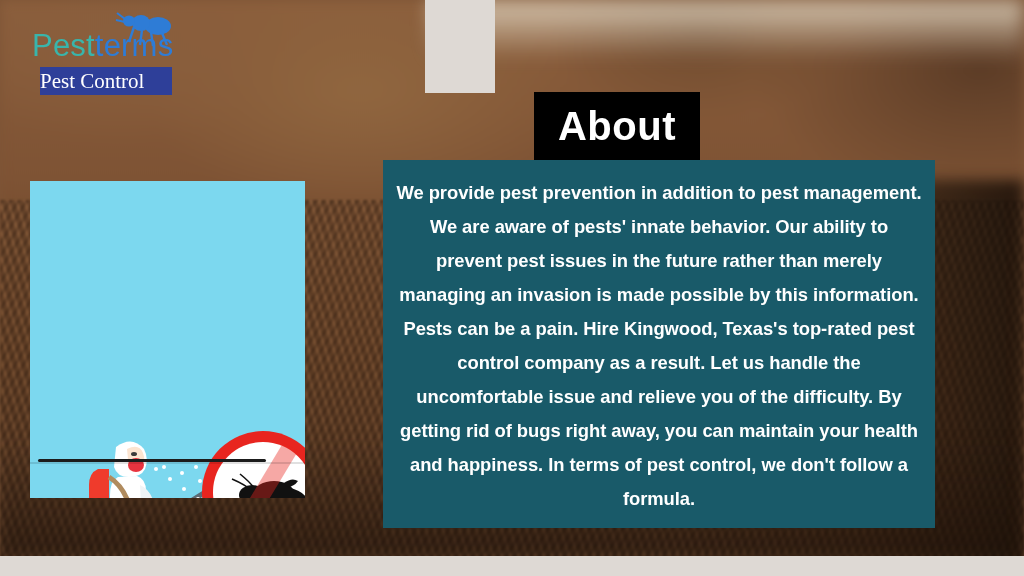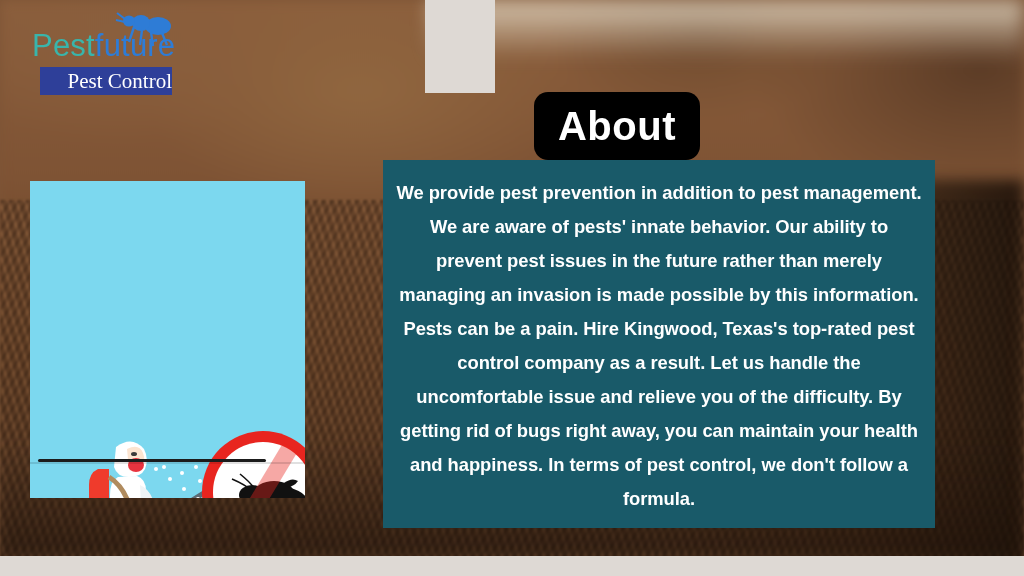--- a/index.html
+++ b/index.html
@@ -65,21 +65,21 @@
 
   
   .logo { position:absolute; left:32px; top:12px; width:148px; height:78px; }
   .logo-ant { position:absolute; left:72px; top:0px; width:74px; height:38px; }
   .logo-word { position:absolute; left:0; top:18px; width:148px;
     font-size:31px; font-weight:400; letter-spacing:.2px; line-height:1; white-space:nowrap; }
   .logo-word .w1 { color:#39b5ab; }
   .logo-word .w2 { color:#2e7cd6; }
   .logo-bar { position:absolute; left:8px; top:55px; width:132px; height:28px; background:#2e3f99; }
   .logo-bar span {
-    display:block; text-align:right; color:#ffffff;
+    display:block; text-align:left; color:#ffffff;
     font-family:"Liberation Serif", serif; font-size:21px; line-height:28px; white-space:nowrap;
   }
 
   
   .illus { position:absolute; left:30px; top:181px; width:275px; height:317px; background:#7cd8ef; overflow:hidden; }
   .illus .ground { position:absolute; left:8px; top:278px; width:228px; height:3px; background:#1b1b1b; border-radius:2px; }
   .illus .ground2 { position:absolute; left:0px; top:281px; width:275px; height:2px; background:rgba(0,0,0,.12); }
 
   
   .sign { position:absolute; left:172px; top:250px; width:122px; height:122px; }
@@ -89,21 +89,21 @@
      margin-left:-8px; background:rgba(232,37,31,.40); transform:rotate(31deg); }
   .bug { position:absolute; left:20px; top:40px; width:86px; height:44px; }
 
   
   .worker { position:absolute; left:52px; top:252px; width:135px; height:135px; }
 
   
   .spray { position:absolute; left:110px; top:282px; width:180px; height:105px; }
 
   
-  .about-box { position:absolute; left:534px; top:92px; width:166px; height:68px; background:#000000;border-radius:14px; }
+  .about-box { position:absolute; left:534px; top:92px; width:166px; height:68px; background:#000000; }
   .about-box span { display:block; text-align:center; color:#ffffff;
     font-size:40px; font-weight:bold; line-height:68px; letter-spacing:.5px; }
 
   
   .card { position:absolute; left:383px; top:160px; width:552px; height:368px; background:#195a69; }
   .card p {
     color:#ffffff; font-size:18.4px; font-weight:bold; line-height:34px;
     text-align:center; padding:16px 12px 0 12px; letter-spacing:-.05px;
   }
 </style>
@@ -130,21 +130,21 @@
       <ellipse cx="37" cy="11" rx="9" ry="8" fill="#2e7cd6"></ellipse>
       <ellipse cx="25" cy="9" rx="6" ry="5.5" fill="#2e7cd6"></ellipse>
       <path d="M21 7 L13 1" stroke="#2e7cd6" stroke-width="2" fill="none"></path>
       <path d="M21 10 L12 8" stroke="#2e7cd6" stroke-width="2" fill="none"></path>
       <path d="M30 15 L25 30" stroke="#2e7cd6" stroke-width="2.4" fill="none"></path>
       <path d="M38 18 L36 33" stroke="#2e7cd6" stroke-width="2.4" fill="none"></path>
       <path d="M47 20 L49 34" stroke="#2e7cd6" stroke-width="2.4" fill="none"></path>
       <path d="M58 21 L63 33" stroke="#2e7cd6" stroke-width="2.4" fill="none"></path>
     </svg>
     <div class="logo-word">
-      <span class="w1">Pest</span><span class="w2">future</span>
+      <span class="w1">Pest</span><span class="w2">terms</span>
     </div>
     <div class="logo-bar">
       <span>Pest Control</span>
     </div>
   </div>
 
   <div class="illus">
 
     <svg class="worker" viewBox="0 0 135 135">
 

